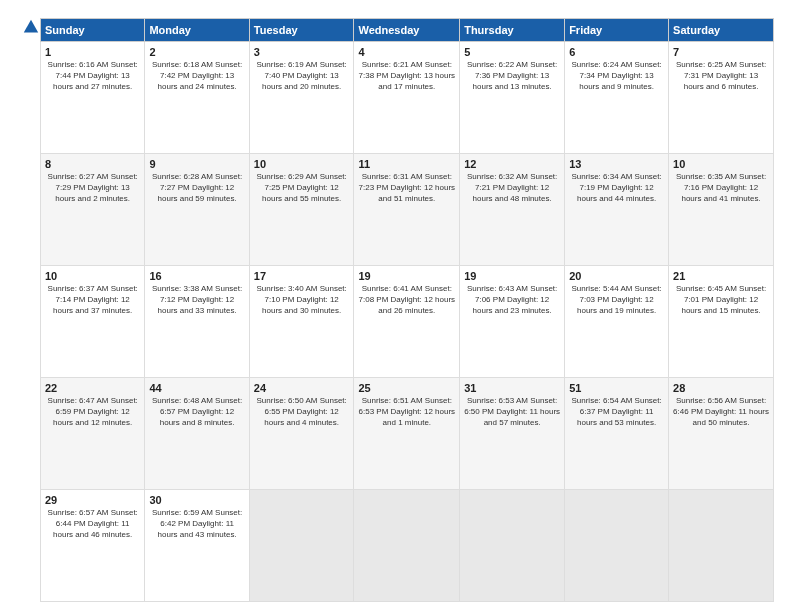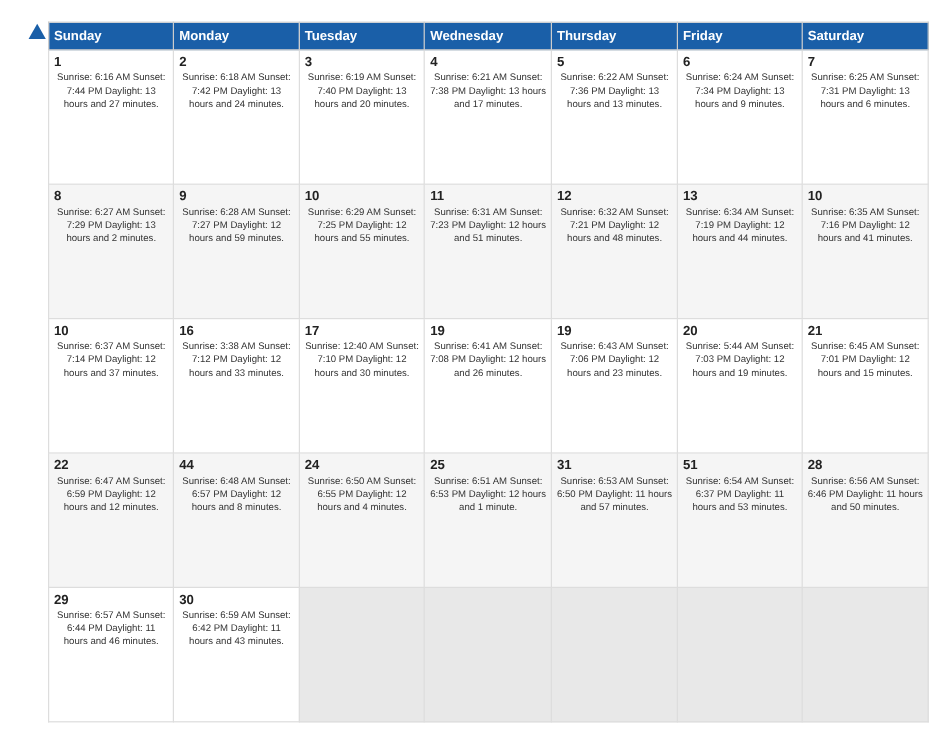--- a/index.html
+++ b/index.html
@@ -249,21 +249,21 @@
           </td>
           <td>
             <span class="day-number">16</span>
             <div class="day-info">Sunrise: 3:38 AM
 Sunset: 7:12 PM
 Daylight: 12 hours
 and 33 minutes.</div>
           </td>
           <td>
             <span class="day-number">17</span>
-            <div class="day-info">Sunrise: 12:40 AM
+            <div class="day-info">Sunrise: 3:40 AM
 Sunset: 7:10 PM
 Daylight: 12 hours
 and 30 minutes.</div>
           </td>
           <td>
             <span class="day-number">19</span>
             <div class="day-info">Sunrise: 6:41 AM
 Sunset: 7:08 PM
 Daylight: 12 hours
 and 26 minutes.</div>

